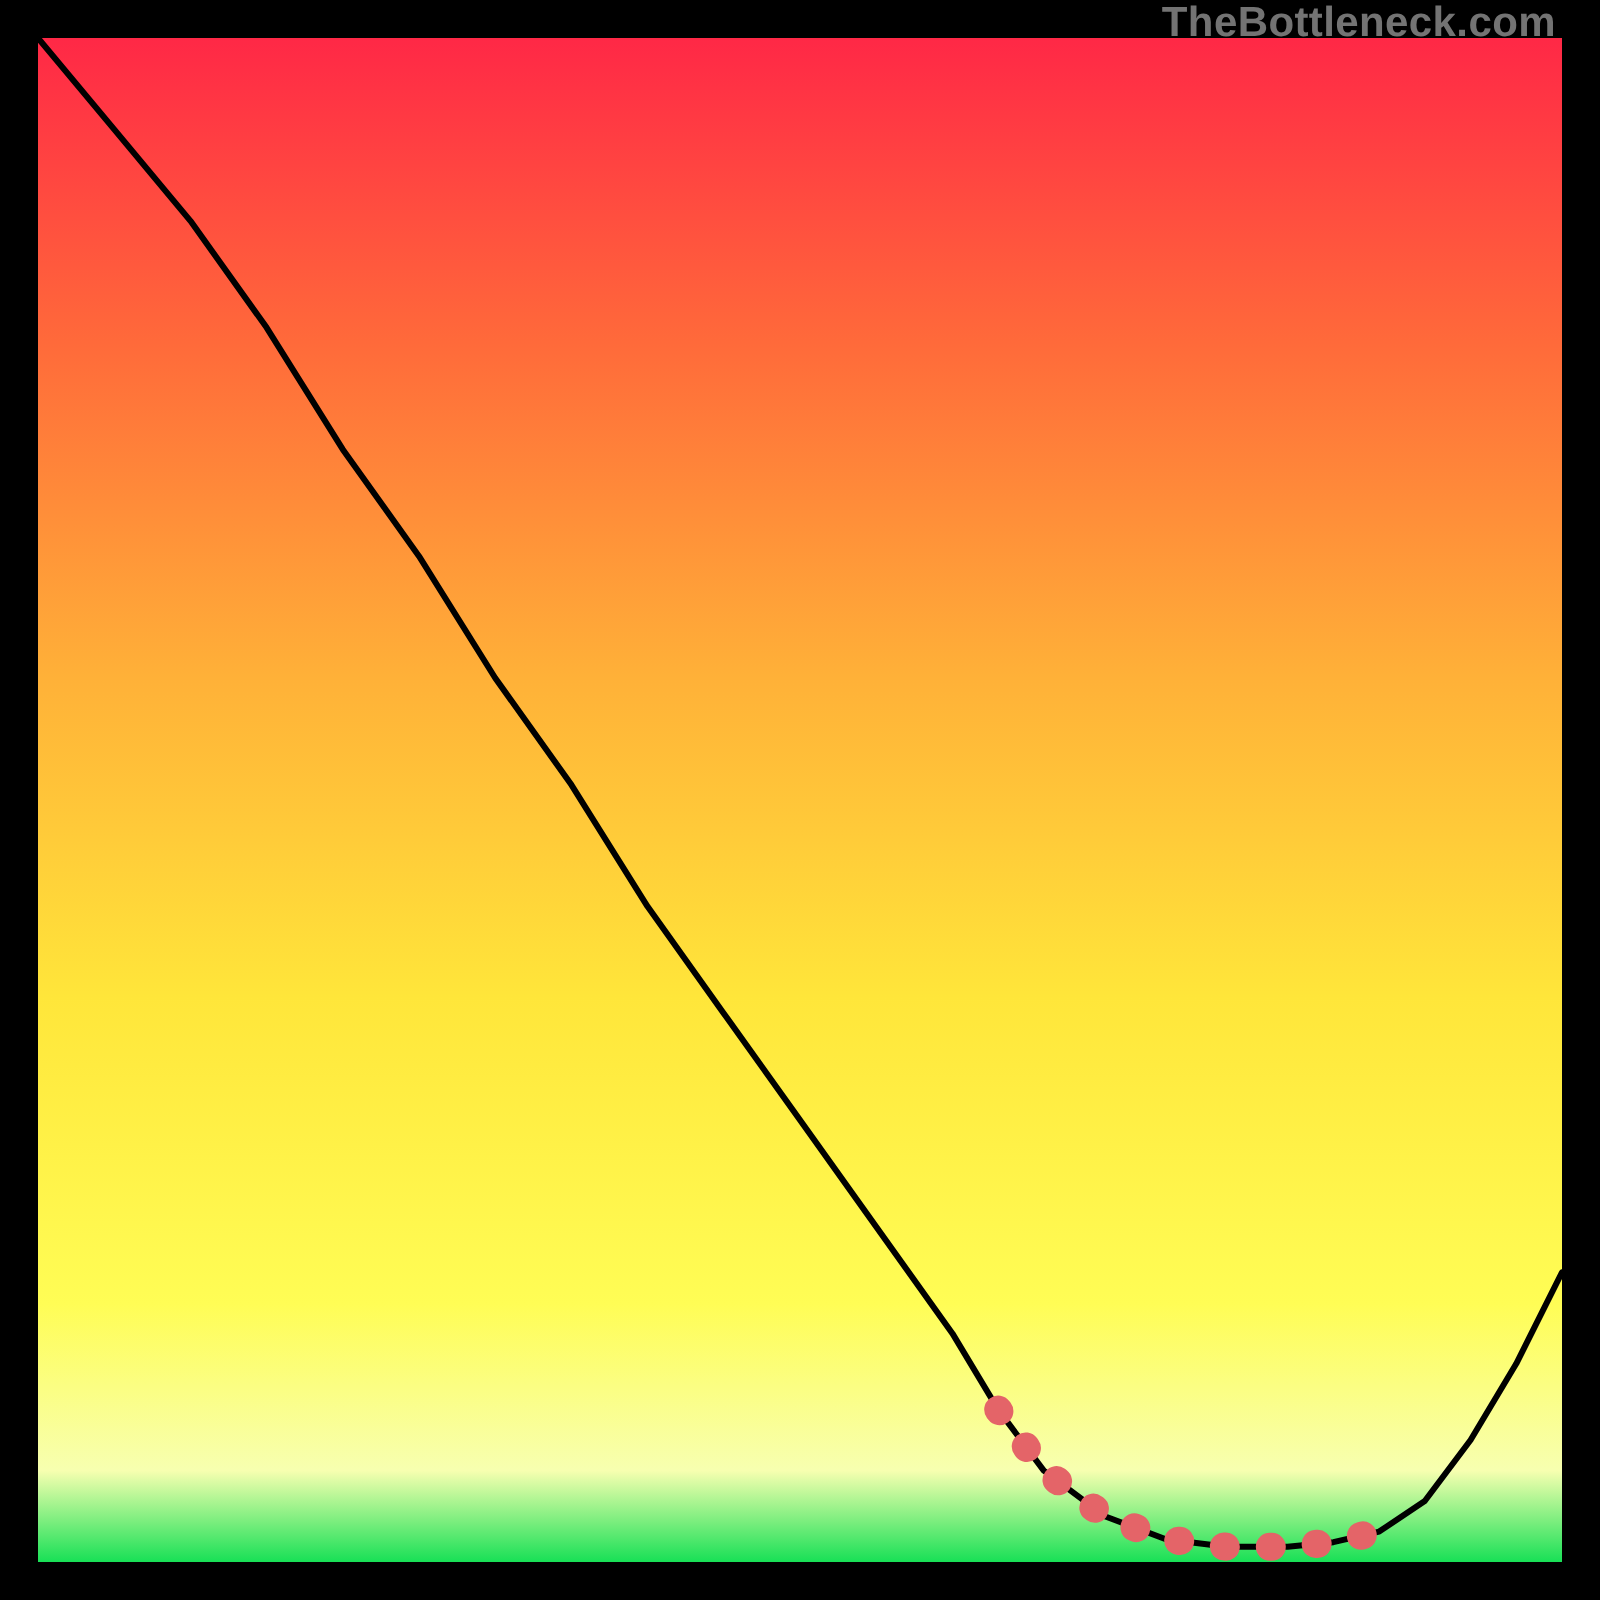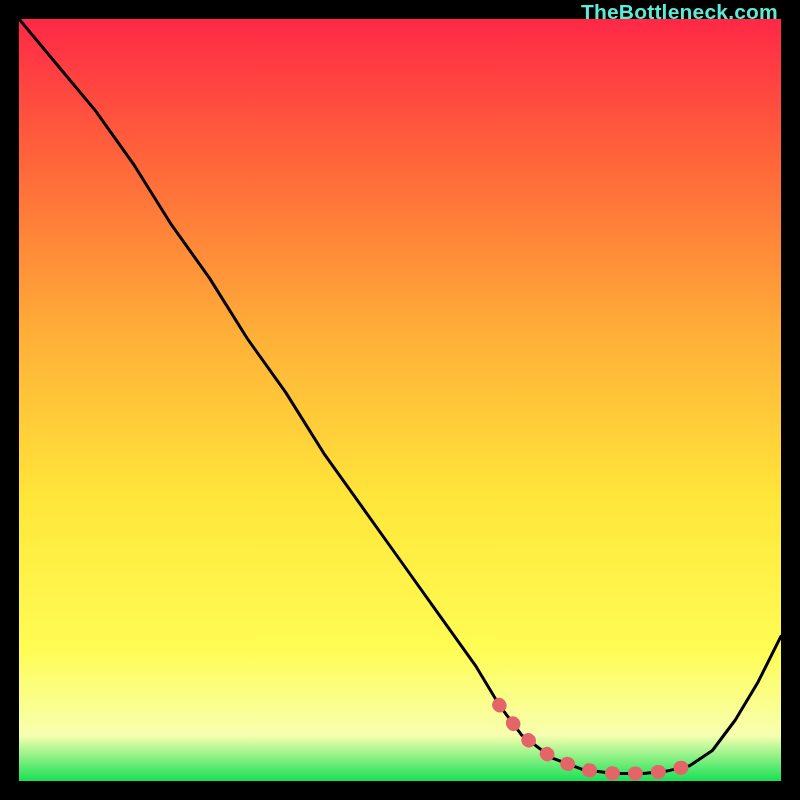--- a/index.html
+++ b/index.html
@@ -25,21 +25,21 @@
     width: 762px;
     height: 762px;
   }
   .watermark {
     position: absolute;
     top: 0px;
     right: 22px;
     font-family: Arial, Helvetica, sans-serif;
     font-size: 21px;
     font-weight: 600;
-    color: #5eead4;
+    color: #737373;
     letter-spacing: 0.2px;
     user-select: none;
     margin-left: 40px;
   }
 </style>
 </head>
 <body>
 
 <div class="frame">
   <svg class="plot" viewBox="0 0 762 762" preserveAspectRatio="none">

